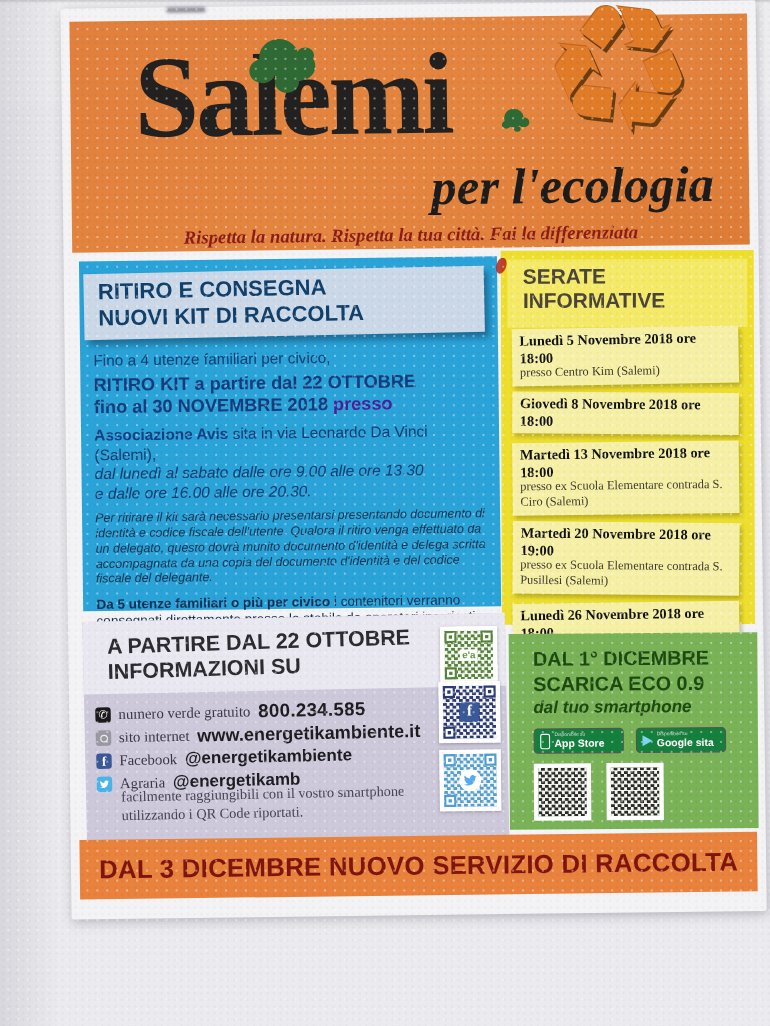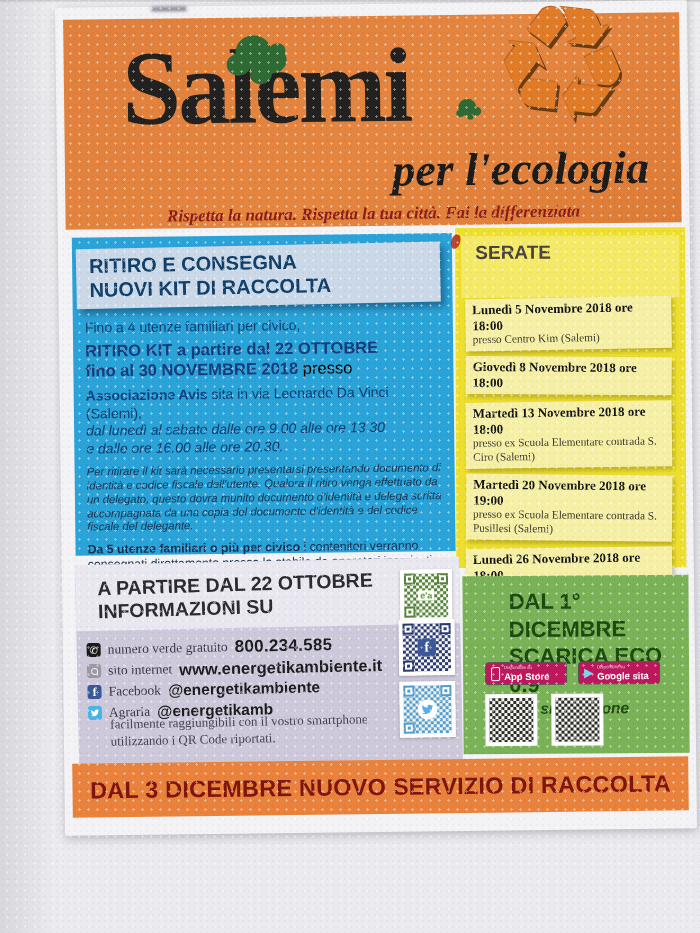--- a/index.html
+++ b/index.html
@@ -45,21 +45,21 @@
     font-size:17px; color:#8a1d18; }
 
   
   .kit { position:absolute; left:14px; top:230px; width:380px; height:318px; background:#2aa3d8; }
   .kit-band { position:absolute; left:4px; top:10px; width:364px; height:60px; background:#cbd8e8;
     box-shadow:4px 5px 6px rgba(10,30,60,.40); transform:rotate(-0.5deg);
     padding:6px 0 0 13px; color:#11406b; font-weight:bold; font-size:20px; line-height:1.18; }
   .kit-body { position:absolute; left:12px; top:82px; right:9px; color:#0e3766; }
   .kit-p1 { font-size:14px; margin-bottom:5px; color:#0f3f74; }
   .kit-p2 { font-weight:bold; font-size:16.5px; line-height:1.22; color:#173b7c; }
-  .kit-p2 .nrm { font-weight:normal; color:#000000; }
+  .kit-p2 .nrm { font-weight:bold; color:#4c1d95; }
   .kit-p3 { margin-top:7px; font-size:14px; line-height:1.25; color:#123c70; }
   .kit-p3 b { color:#143f80; }
   .kit-hours { font-style:italic; }
   .kit-fine { margin-top:8px; font-size:11.3px; line-height:1.22; font-style:italic; color:#17314e; }
   .kit-p5 { margin-top:8px; font-size:12.3px; line-height:1.24; color:#142f54; }
   .kit-p6 { margin-top:8px; font-size:12.3px; line-height:1.24; color:#142f54; }
   .stain-pink { position:absolute; left:18px; top:520px; width:4px; height:4px; border-radius:50%;
     background:rgba(211,95,208,.55);
     box-shadow:6px 14px 0 rgba(211,95,208,.4), -4px 26px 0 1px rgba(199,80,200,.45),
       14px 34px 0 rgba(211,95,208,.35), 2px 44px 0 1px rgba(199,80,200,.4),
@@ -123,24 +123,24 @@
   .qr-tw { left:336px; top:678px; width:56px; height:56px; color:#519ecf; }
   .qr-tw .logo { position:absolute; left:50%; top:50%; transform:translate(-50%,-50%);
     width:20px; height:20px; background:#fff; border-radius:50%; display:flex; align-items:center;
     justify-content:center; }
   .qr-tw .logo svg { width:14px; height:14px; fill:#55acee; }
 
   
   .eco { position:absolute; left:400px; top:574px; width:226px; height:178px; background:#7ab257;
     transform:rotate(0.3deg); }
   .eco-txt { position:absolute; left:22px; top:12px; color:#1d4a10; }
-  .eco-l1, .eco-l2 { font-weight:bold; font-size:22px; line-height:1.25;margin-left:24px; }
+  .eco-l1, .eco-l2 { font-weight:bold; font-size:18px; line-height:1.25; }
   .eco-l3 { font-weight:bold; font-style:italic; font-size:15.5px; margin-top:2px; }
   .badges { position:absolute; left:22px; top:86px; display:flex; gap:11px; }
-  .badge { width:82px; height:23px; background:#be185d; border:1px solid #555; border-radius:4px;
+  .badge { width:82px; height:23px; background:#15803d; border:1px solid #555; border-radius:4px;
     color:#fff; display:flex; align-items:center; gap:4px; padding:0 5px; }
   .badge .bicon { flex:0 0 auto; }
   .badge .phoneshape { width:9px; height:14px; border:1.3px solid #fff; border-radius:2px; }
   .badge .playtri { width:0; height:0; border-top:5px solid transparent; border-bottom:5px solid transparent;
     border-left:9px solid #7fd4f2; }
   .badge .btxt { display:flex; flex-direction:column; line-height:1; }
   .badge .bsmall { font-size:4.5px; color:#ddd; margin-bottom:1px; }
   .badge .bbig { font-size:9.5px; font-weight:bold; white-space:nowrap; }
   .eco-qrs { position:absolute; left:22px; top:118px; display:flex; gap:14px; }
   .eco-qr { position:relative; width:52px; height:52px; border:4px solid #fff; color:#2b2b28;
@@ -195,20 +195,21 @@
         <div class="kit-p6">Per le attività commerciali, la consegna verrà effettuata direttamente presso l'attività.</div>
       </div>
       <div class="stain-pink"></div>
     </div>
 
     <div class="serate">
       <div class="serate-band"></div>
       <div class="stain-red"></div>
       <div class="serate-head">
         <div>SERATE</div>
+        <div>INFORMATIVE</div>
       </div>
       <div class="cards">
         <div class="card">
           <div class="date">Lunedì 5 Novembre 2018 ore 18:00</div>
           <div class="venue">presso Centro Kim (Salemi)</div>
         </div>
         <div class="card">
           <div class="date">Giovedì 8 Novembre 2018 ore 18:00</div>
         </div>
         <div class="card">

